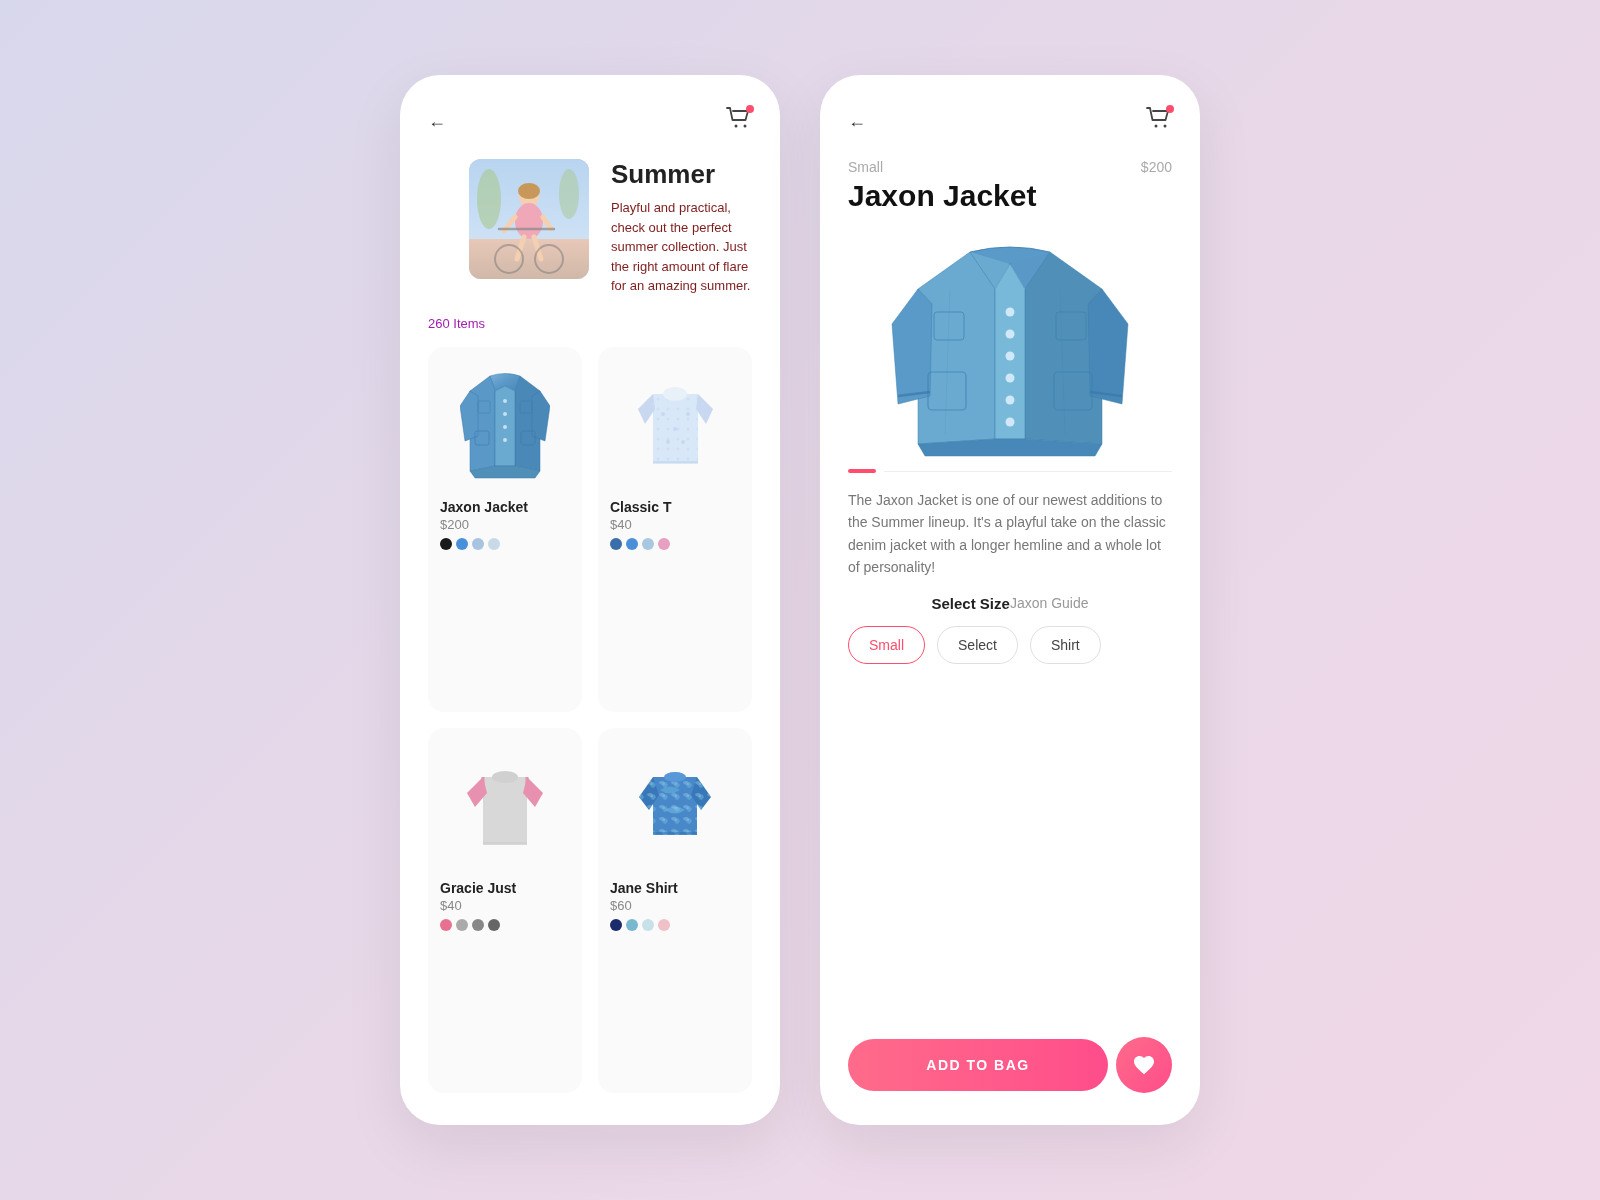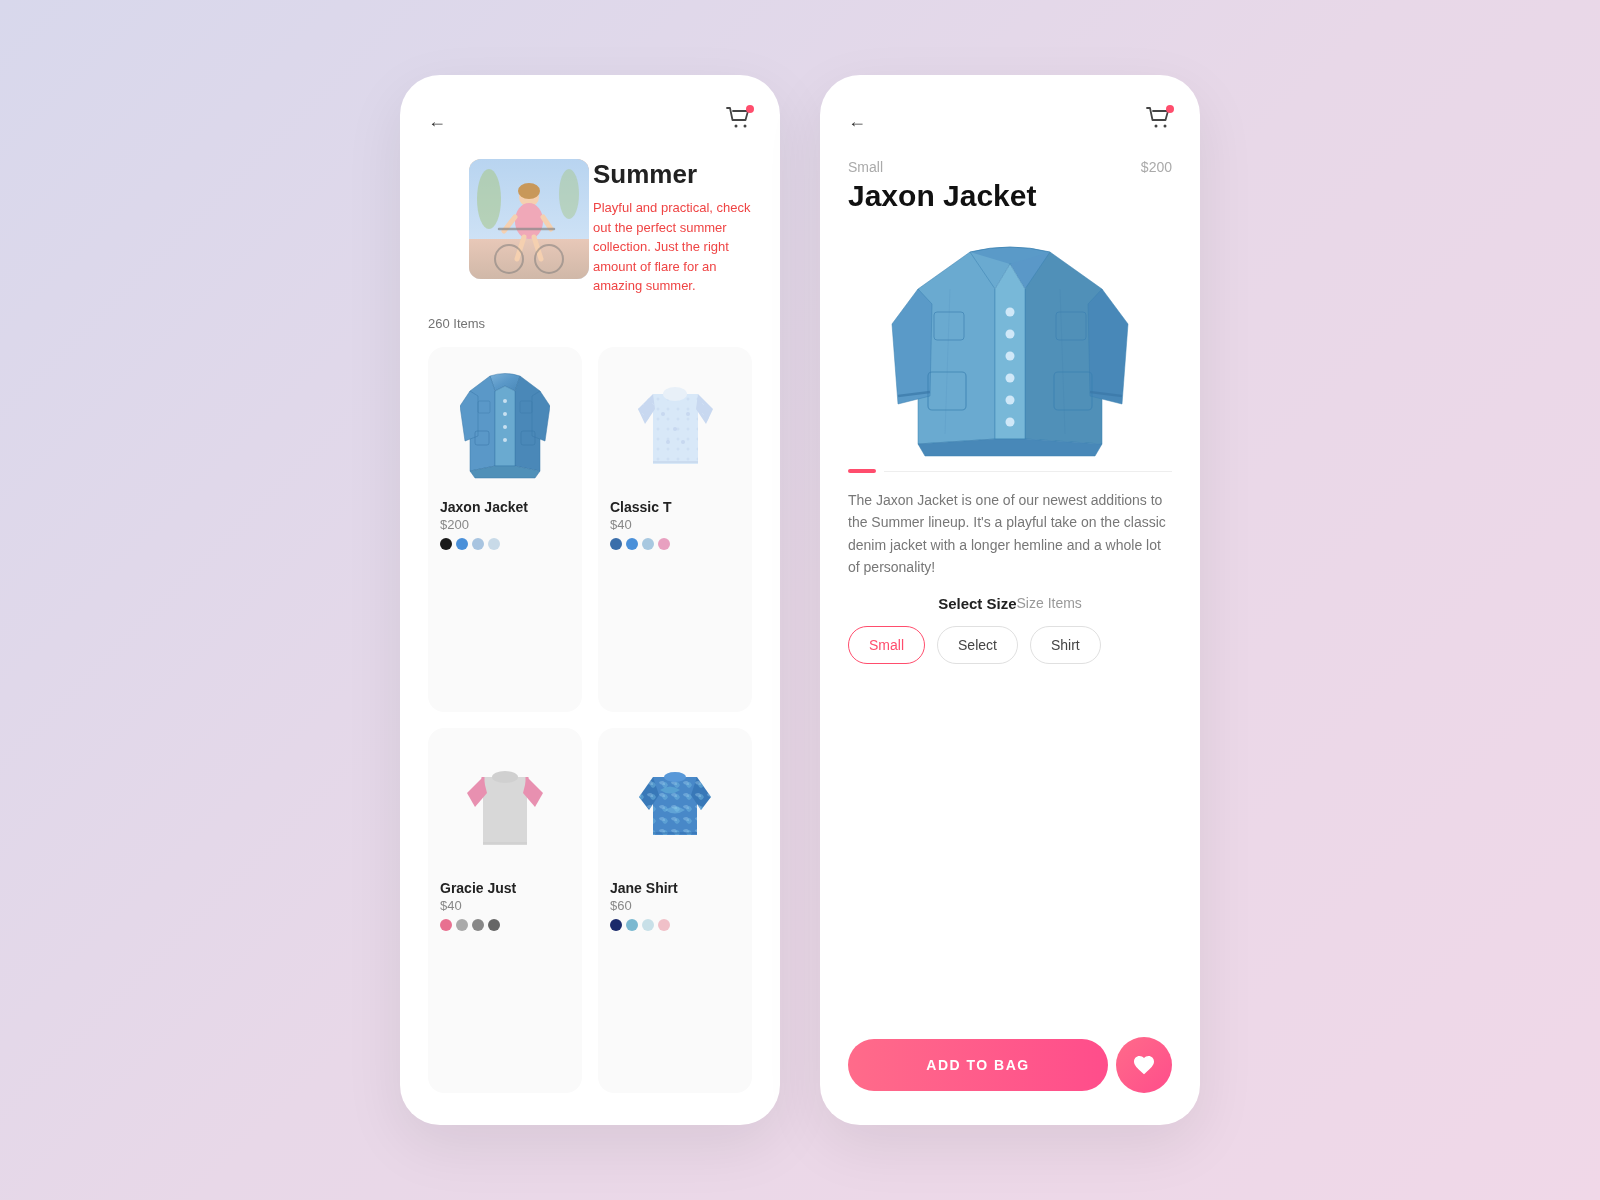--- a/index.html
+++ b/index.html
@@ -55,21 +55,21 @@
       right: -2px;
       width: 8px;
       height: 8px;
       background: #ff4d6d;
       border-radius: 50%;
     }
 
     
     .collection-hero {
       display: flex;
-      gap: 4px;
+      gap: 22px;
       margin-bottom: 20px;
       flex-shrink: 0;
       padding-left: 41px;
     }
 
     .hero-image {
       width: 120px;
       height: 120px;
       border-radius: 12px;
       background: linear-gradient(135deg, #f0c8a0 0%, #e8b090 40%, #d0c0d0 100%);
@@ -80,27 +80,27 @@
 
     .hero-text h2 {
       font-size: 26px;
       font-weight: 700;
       color: #222;
       margin-bottom: 8px;
     }
 
     .hero-text p {
       font-size: 13px;
-      color: #ef4444;
+      color: #7f1d1d;
       line-height: 1.5;
     }
 
     .items-count {
       font-size: 13px;
-      color: #737373;
+      color: #a21caf;
       margin-bottom: 16px;
       flex-shrink: 0;
     }
 
     .product-grid {
       display: grid;
       grid-template-columns: 1fr 1fr;
       gap: 16px;
       flex: 1;
     }
@@ -602,21 +602,21 @@
 
   <div class="divider-with-dot">
     <div class="divider-dot"></div>
     <div class="divider-line"></div>
   </div>
 
   <div class="detail-description">The Jaxon Jacket is one of our newest additions to the Summer lineup. It's a playful take on the classic denim jacket with a longer hemline and a whole lot of personality!</div>
 
   <div class="select-size-header">
     <span class="select-size-label">Select Size</span>
-    <span class="size-guide-link">Size Items</span>
+    <span class="size-guide-link">Jaxon Guide</span>
   </div>
 
   <div class="size-buttons">
     <button class="size-btn selected">Small</button>
     <button class="size-btn">Select</button>
     <button class="size-btn">Shirt</button>
   </div>
 
   <div class="bottom-actions">
     <button class="add-to-bag-btn">ADD TO BAG</button>

